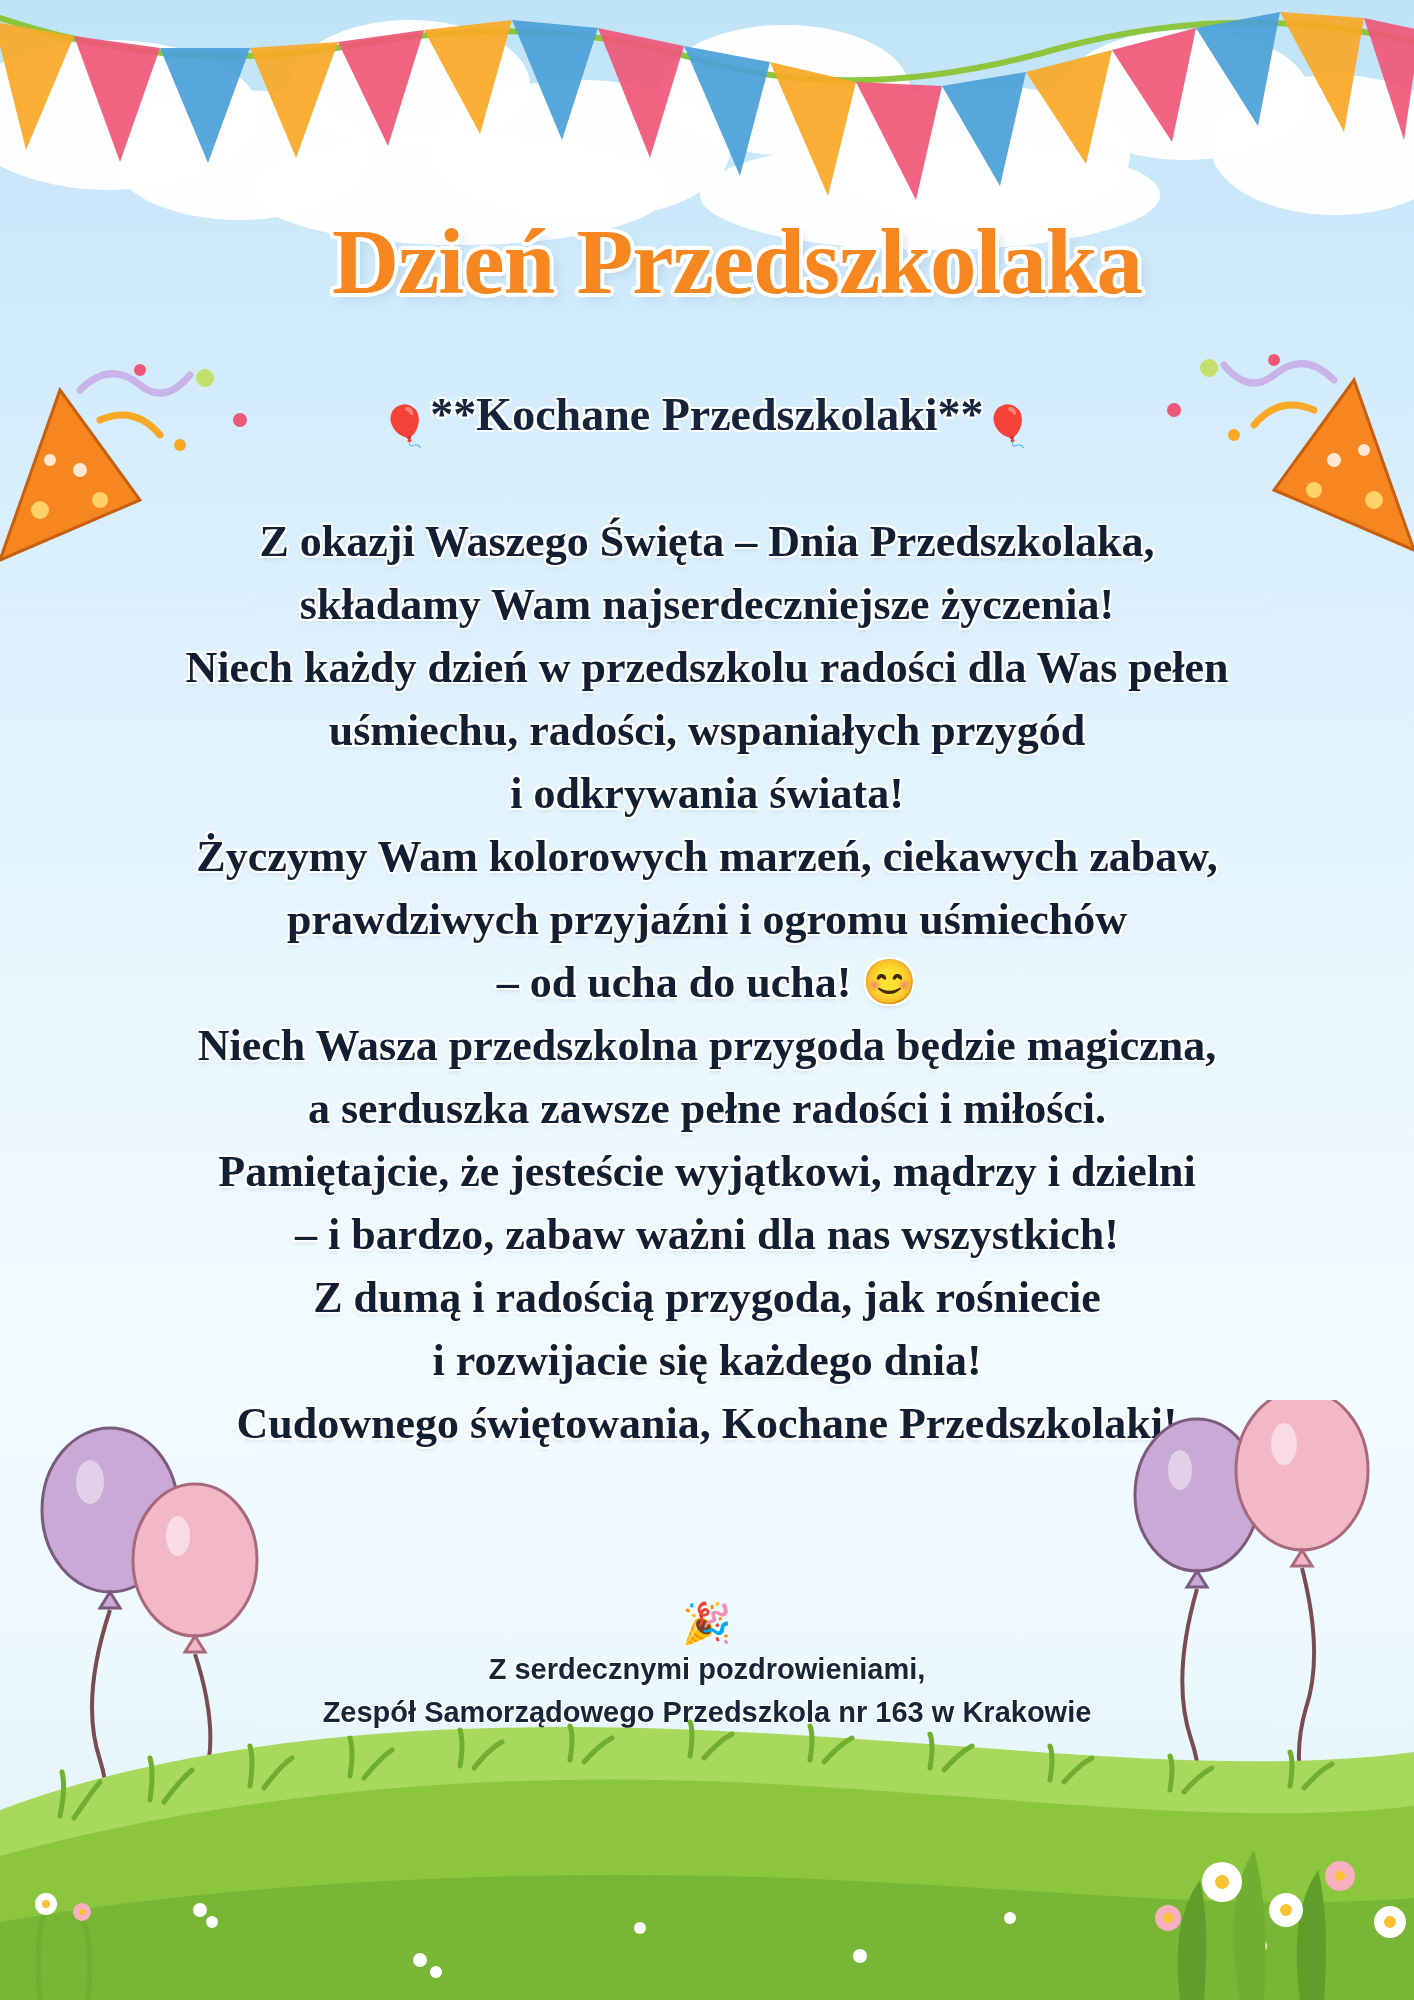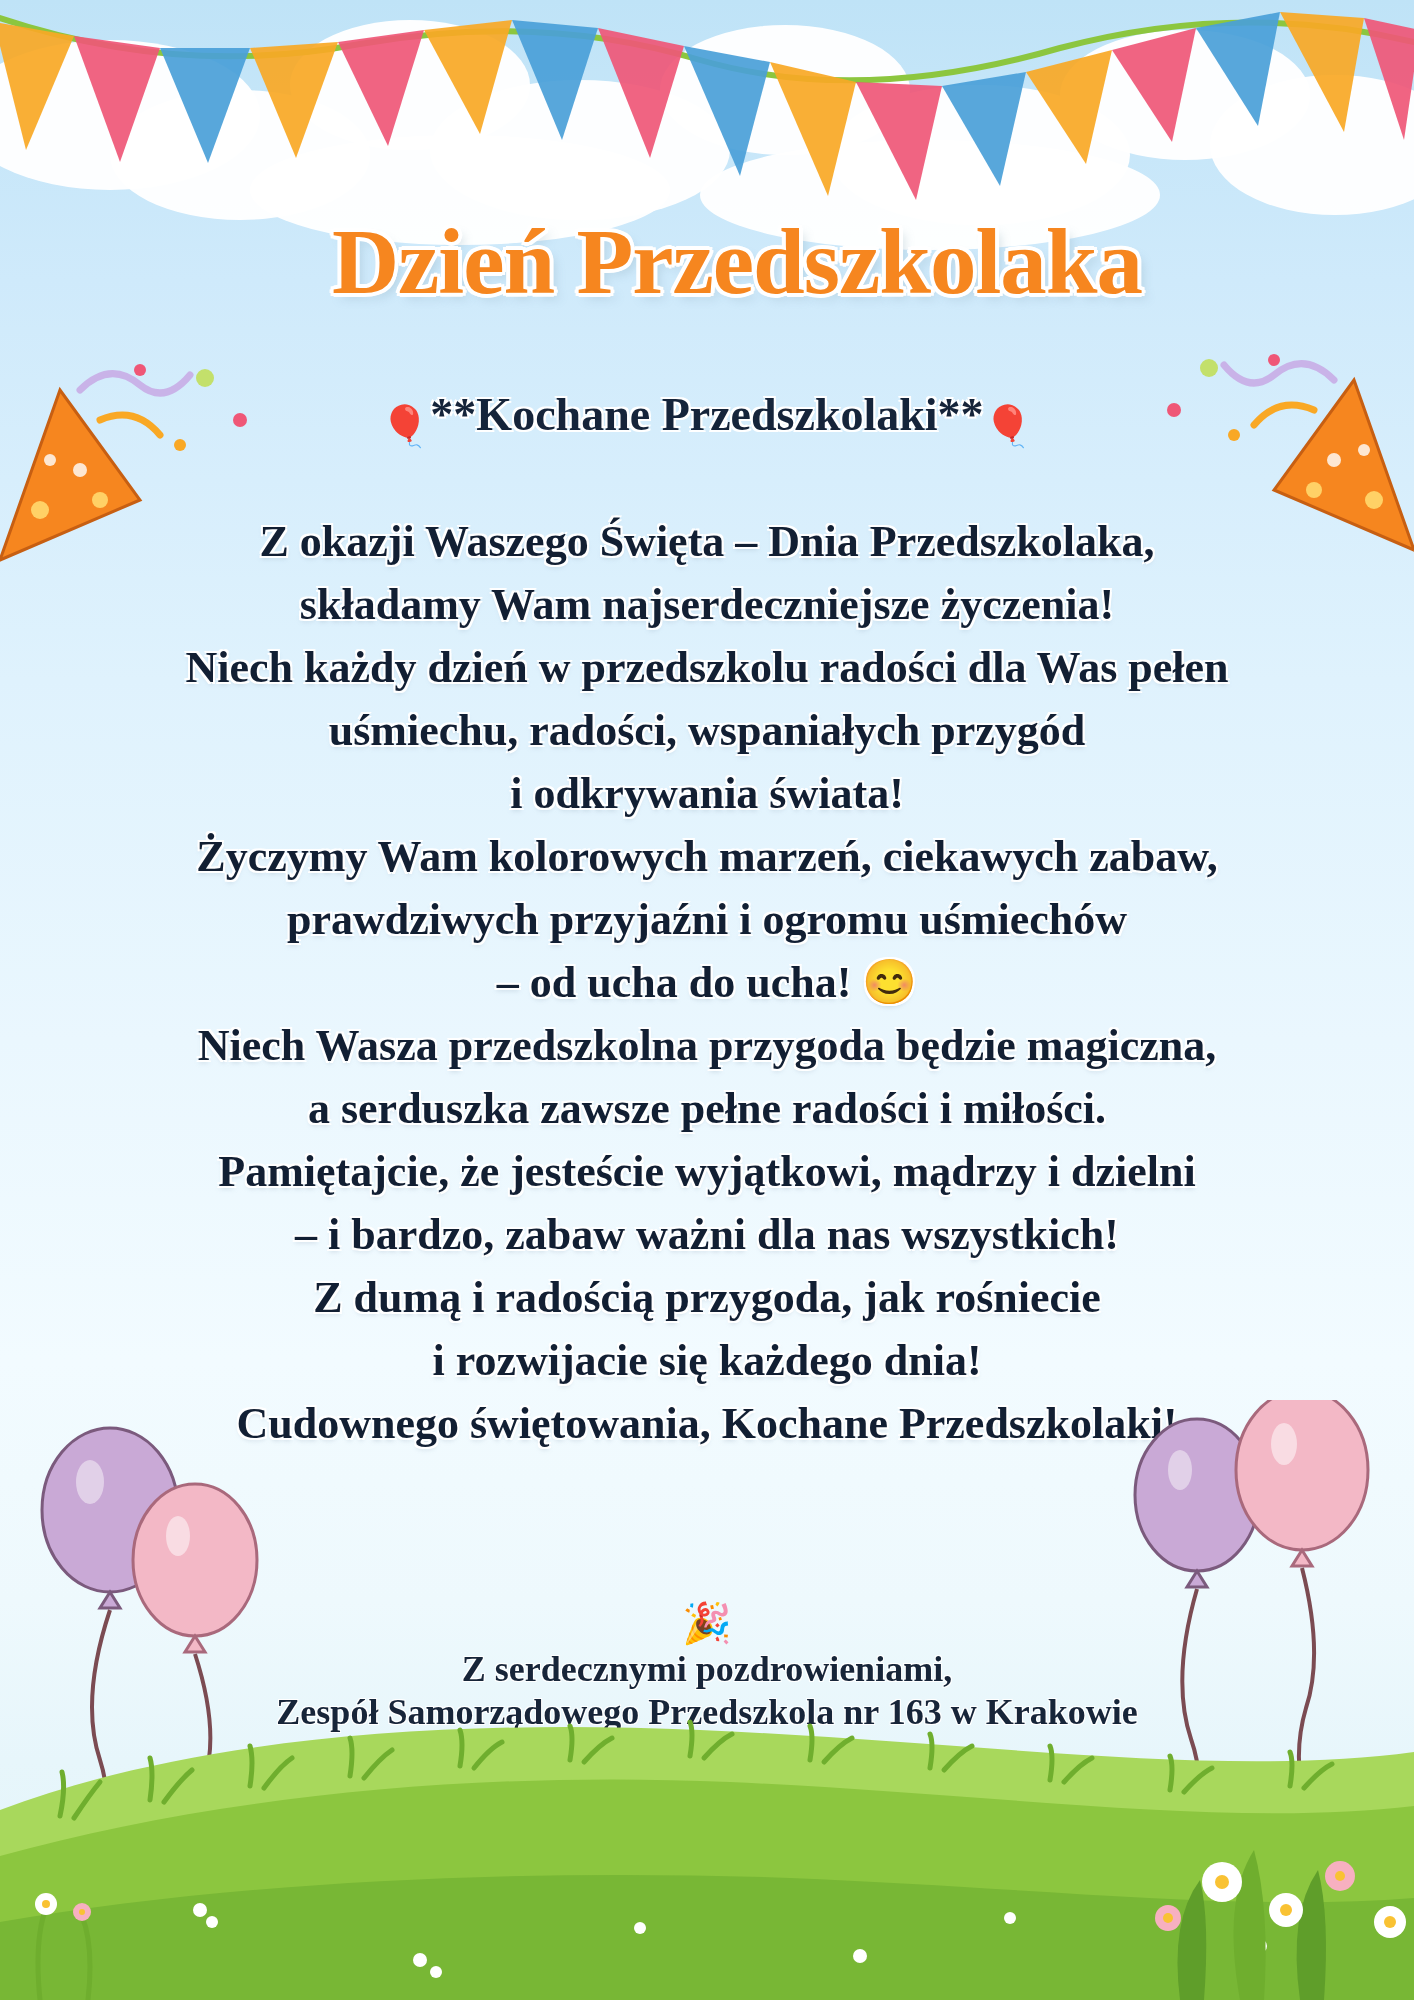--- a/index.html
+++ b/index.html
@@ -108,23 +108,23 @@
   
   .sign-wrap {
     position: absolute;
     top: 1600px;
     left: 0;
     width: 100%;
     text-align: center;
   }
   .party-pop { font-size: 40px; display: block; line-height: 48px; }
   .sign-line {
-    font-family: Liberation Serif, serif;
+    font-family: Liberation Sans, sans-serif;
     font-weight: bold;
-    font-size: 36px;
+    font-size: 29px;
     line-height: 43px;
     color: #172539;
     text-shadow: 1px 1px 0 #fff, -1px 1px 0 #fff, 1px -1px 0 #fff, -1px -1px 0 #fff;
     white-space: nowrap;
   }
 
   
   .meadow {
     position: absolute;
     left: 0;

